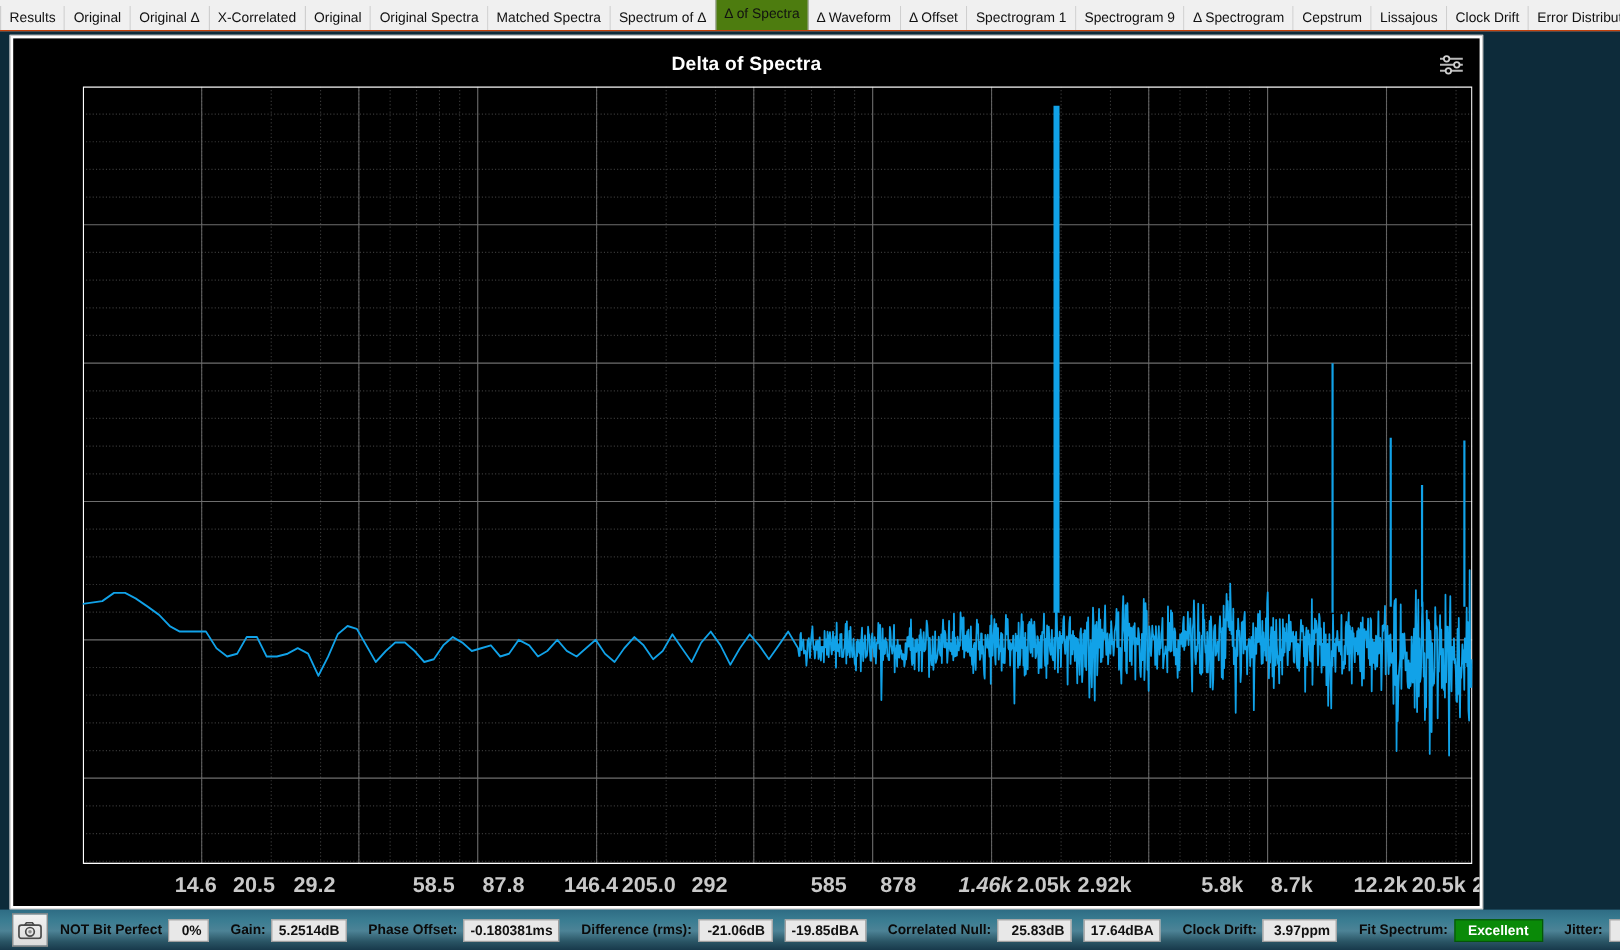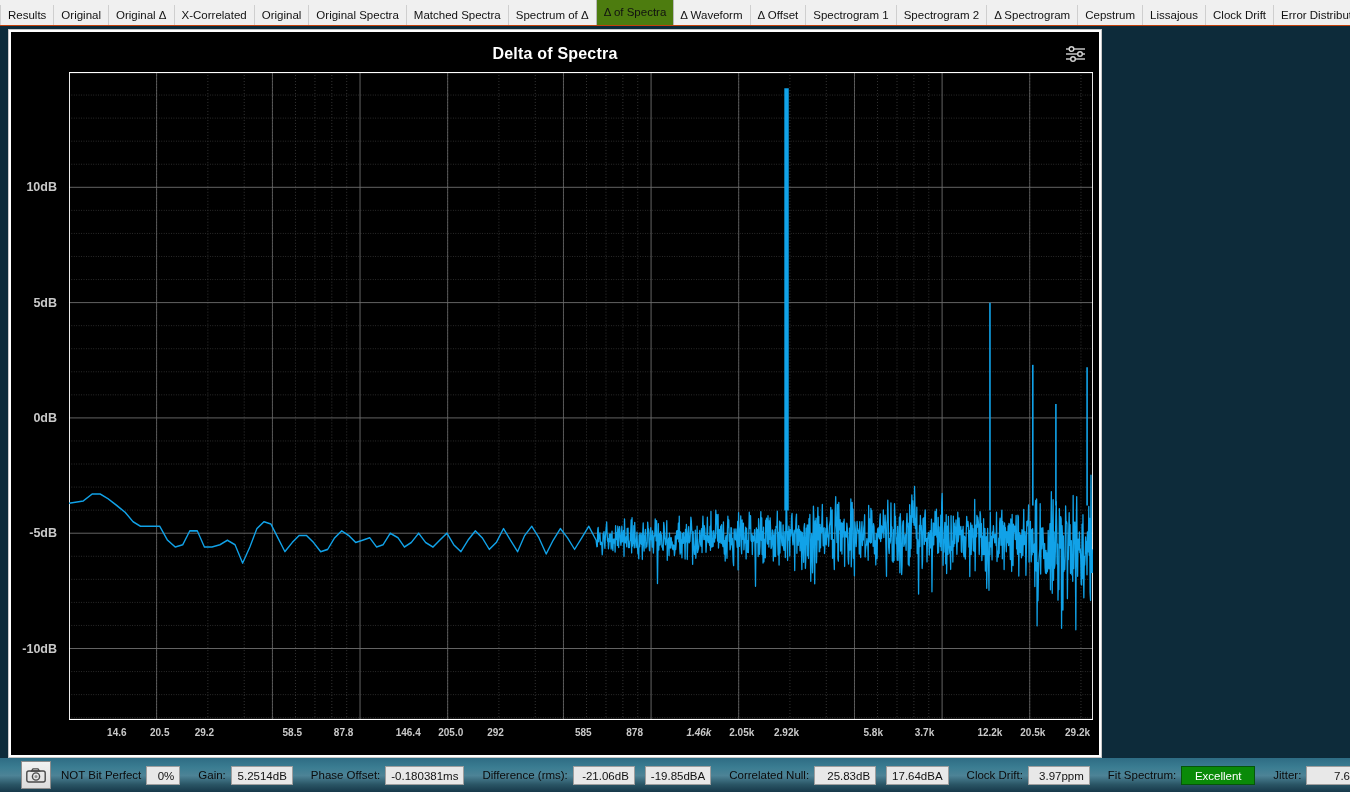--- a/index.html
+++ b/index.html
@@ -35,21 +35,21 @@
     height:26px;
     padding-top:6px;
     border:1px solid #b8b8b8;
     border-bottom:none;
     position:relative;z-index:3;
     margin:0 -1px;
   }
 
   
   .chartwrap{
-    position:absolute;left:8px;top:29px;width:1094px;height:729px;
+    position:absolute;left:8px;top:29px;width:1228px;height:729px;
     background:#ffffff;
     border:1px solid #c8c8c8;
     box-sizing:border-box;
     padding:2px;
   }
   .chart{
     position:relative;width:100%;height:100%;
     background:#000000;overflow:hidden;
   }
   .chart-title{
@@ -69,31 +69,31 @@
 
   .ylabels{position:absolute;left:0;top:40px;width:58px;bottom:35px;}
   .ylab{
     position:absolute;right:12px;
     color:#c9c9c9;font-size:12.5px;font-weight:bold;
     transform:translateY(-50%);
     white-space:nowrap;
   }
   .xlabels{position:absolute;left:58px;right:6px;bottom:8px;height:20px;}
   .xlab{
-    position:absolute;color:#c9c9c9;font-size:10px;font-weight:bold;
-    transform:translateX(-50%);white-space:nowrap;
+    position:absolute;color:#c9c9c9;font-size:18px;font-weight:bold;
+    transform:translateX(-50%);white-space:nowrap;margin-left:40px;
   }
 
   
   .statusbar{
     position:absolute;left:0;bottom:0;width:1350px;height:34px;
     background:linear-gradient(180deg,#2e6c84 0%,#3b7d92 28%,#4d8396 52%,#2a5565 78%,#17384a 100%);
     display:flex;align-items:center;
-    padding-left:21px;box-sizing:border-box;
-    font-size:11.5px;color:#101010;
+    padding-left:10px;box-sizing:border-box;
+    font-size:11.5px;color:#101010;font-weight:bold;
   }
   .cam{
     width:28px;height:26px;flex:0 0 auto;
     border:1px solid #8d8d8d;
     background:linear-gradient(#f2f2f2,#dcdcdc);
     display:flex;align-items:center;justify-content:center;
     margin-right:10px;cursor:pointer;
   }
   .sfield{display:flex;align-items:center;flex:0 0 auto;white-space:nowrap;}
   .slabel{color:#0a0a0a;margin-right:5px;}
@@ -128,21 +128,21 @@
       <div class="tab">Original Δ</div>
       <div class="tab">X-Correlated</div>
       <div class="tab">Original</div>
       <div class="tab">Original Spectra</div>
       <div class="tab">Matched Spectra</div>
       <div class="tab">Spectrum of Δ</div>
       <div class="tab active">Δ of Spectra</div>
       <div class="tab">Δ Waveform</div>
       <div class="tab">Δ Offset</div>
       <div class="tab">Spectrogram 1</div>
-      <div class="tab">Spectrogram 2</div>
+      <div class="tab">Spectrogram 9</div>
       <div class="tab">Δ Spectrogram</div>
       <div class="tab">Cepstrum</div>
       <div class="tab">Lissajous</div>
       <div class="tab">Clock Drift</div>
       <div class="tab">Error Distribution</div>
   </div>
 
   <div class="chartwrap">
     <div class="chart">
 
@@ -156,43 +156,36 @@
             <line x1="1" y1="15" x2="20" y2="15"></line>
           </g>
           <g fill="#000" stroke="#d0d0d0" stroke-width="1.5">
             <circle cx="6.5" cy="5" r="2.3"></circle>
             <circle cx="15" cy="10" r="2.3"></circle>
             <circle cx="8" cy="15" r="2.3"></circle>
           </g>
         </svg>
       </div>
 
-      <div class="ylabels" id="ylabels">
-          <div class="ylab" style="top: 17.7936%;">10dB</div>
-          <div class="ylab" style="top: 35.5872%;">5dB</div>
-          <div class="ylab" style="top: 53.3808%;">0dB</div>
-          <div class="ylab" style="top: 71.1744%;">-5dB</div>
-          <div class="ylab" style="top: 88.968%;">-10dB</div>
-        </div>
       <div class="xlabels" id="xlabels">
           <div class="xlab" style="left: 4.67109%;">14.6</div>
           <div class="xlab" style="left: 8.86038%;">20.5</div>
           <div class="xlab" style="left: 13.2267%;">29.2</div>
           <div class="xlab" style="left: 21.8034%;">58.5</div>
           <div class="xlab" style="left: 26.8151%;">87.8</div>
           <div class="xlab" style="left: 33.1259%;">146.4</div>
           <div class="xlab" style="left: 37.2815%;">205.0</div>
           <div class="xlab" style="left: 41.6478%;">292</div>
           <div class="xlab" style="left: 50.2245%;">585</div>
           <div class="xlab" style="left: 55.2362%;">878</div>
           <div class="xlab" style="left: 61.5133%; font-style: italic;">1.46k</div>
           <div class="xlab" style="left: 65.7026%;">2.05k</div>
           <div class="xlab" style="left: 70.0689%;">2.92k</div>
           <div class="xlab" style="left: 78.5396%;">5.8k</div>
-          <div class="xlab" style="left: 83.5443%;">3.7k</div>
+          <div class="xlab" style="left: 83.5443%;">8.7k</div>
           <div class="xlab" style="left: 89.9344%;">12.2k</div>
           <div class="xlab" style="left: 94.1237%;">20.5k</div>
           <div class="xlab" style="left: 98.49%;">29.2k</div>
         </div>
 
       <div class="plot">
         <svg class="plotsvg" id="plotsvg" viewBox="0 0 1264 649" preserveAspectRatio="none">
             <g stroke="#3a3a3a" stroke-width="1" stroke-dasharray="1 2" fill="none">
               <line x1="108.14279011566967" y1="0" x2="108.14279011566967" y2="649"></line>
               <line x1="171.40226705669485" y1="0" x2="171.40226705669485" y2="649"></line>

